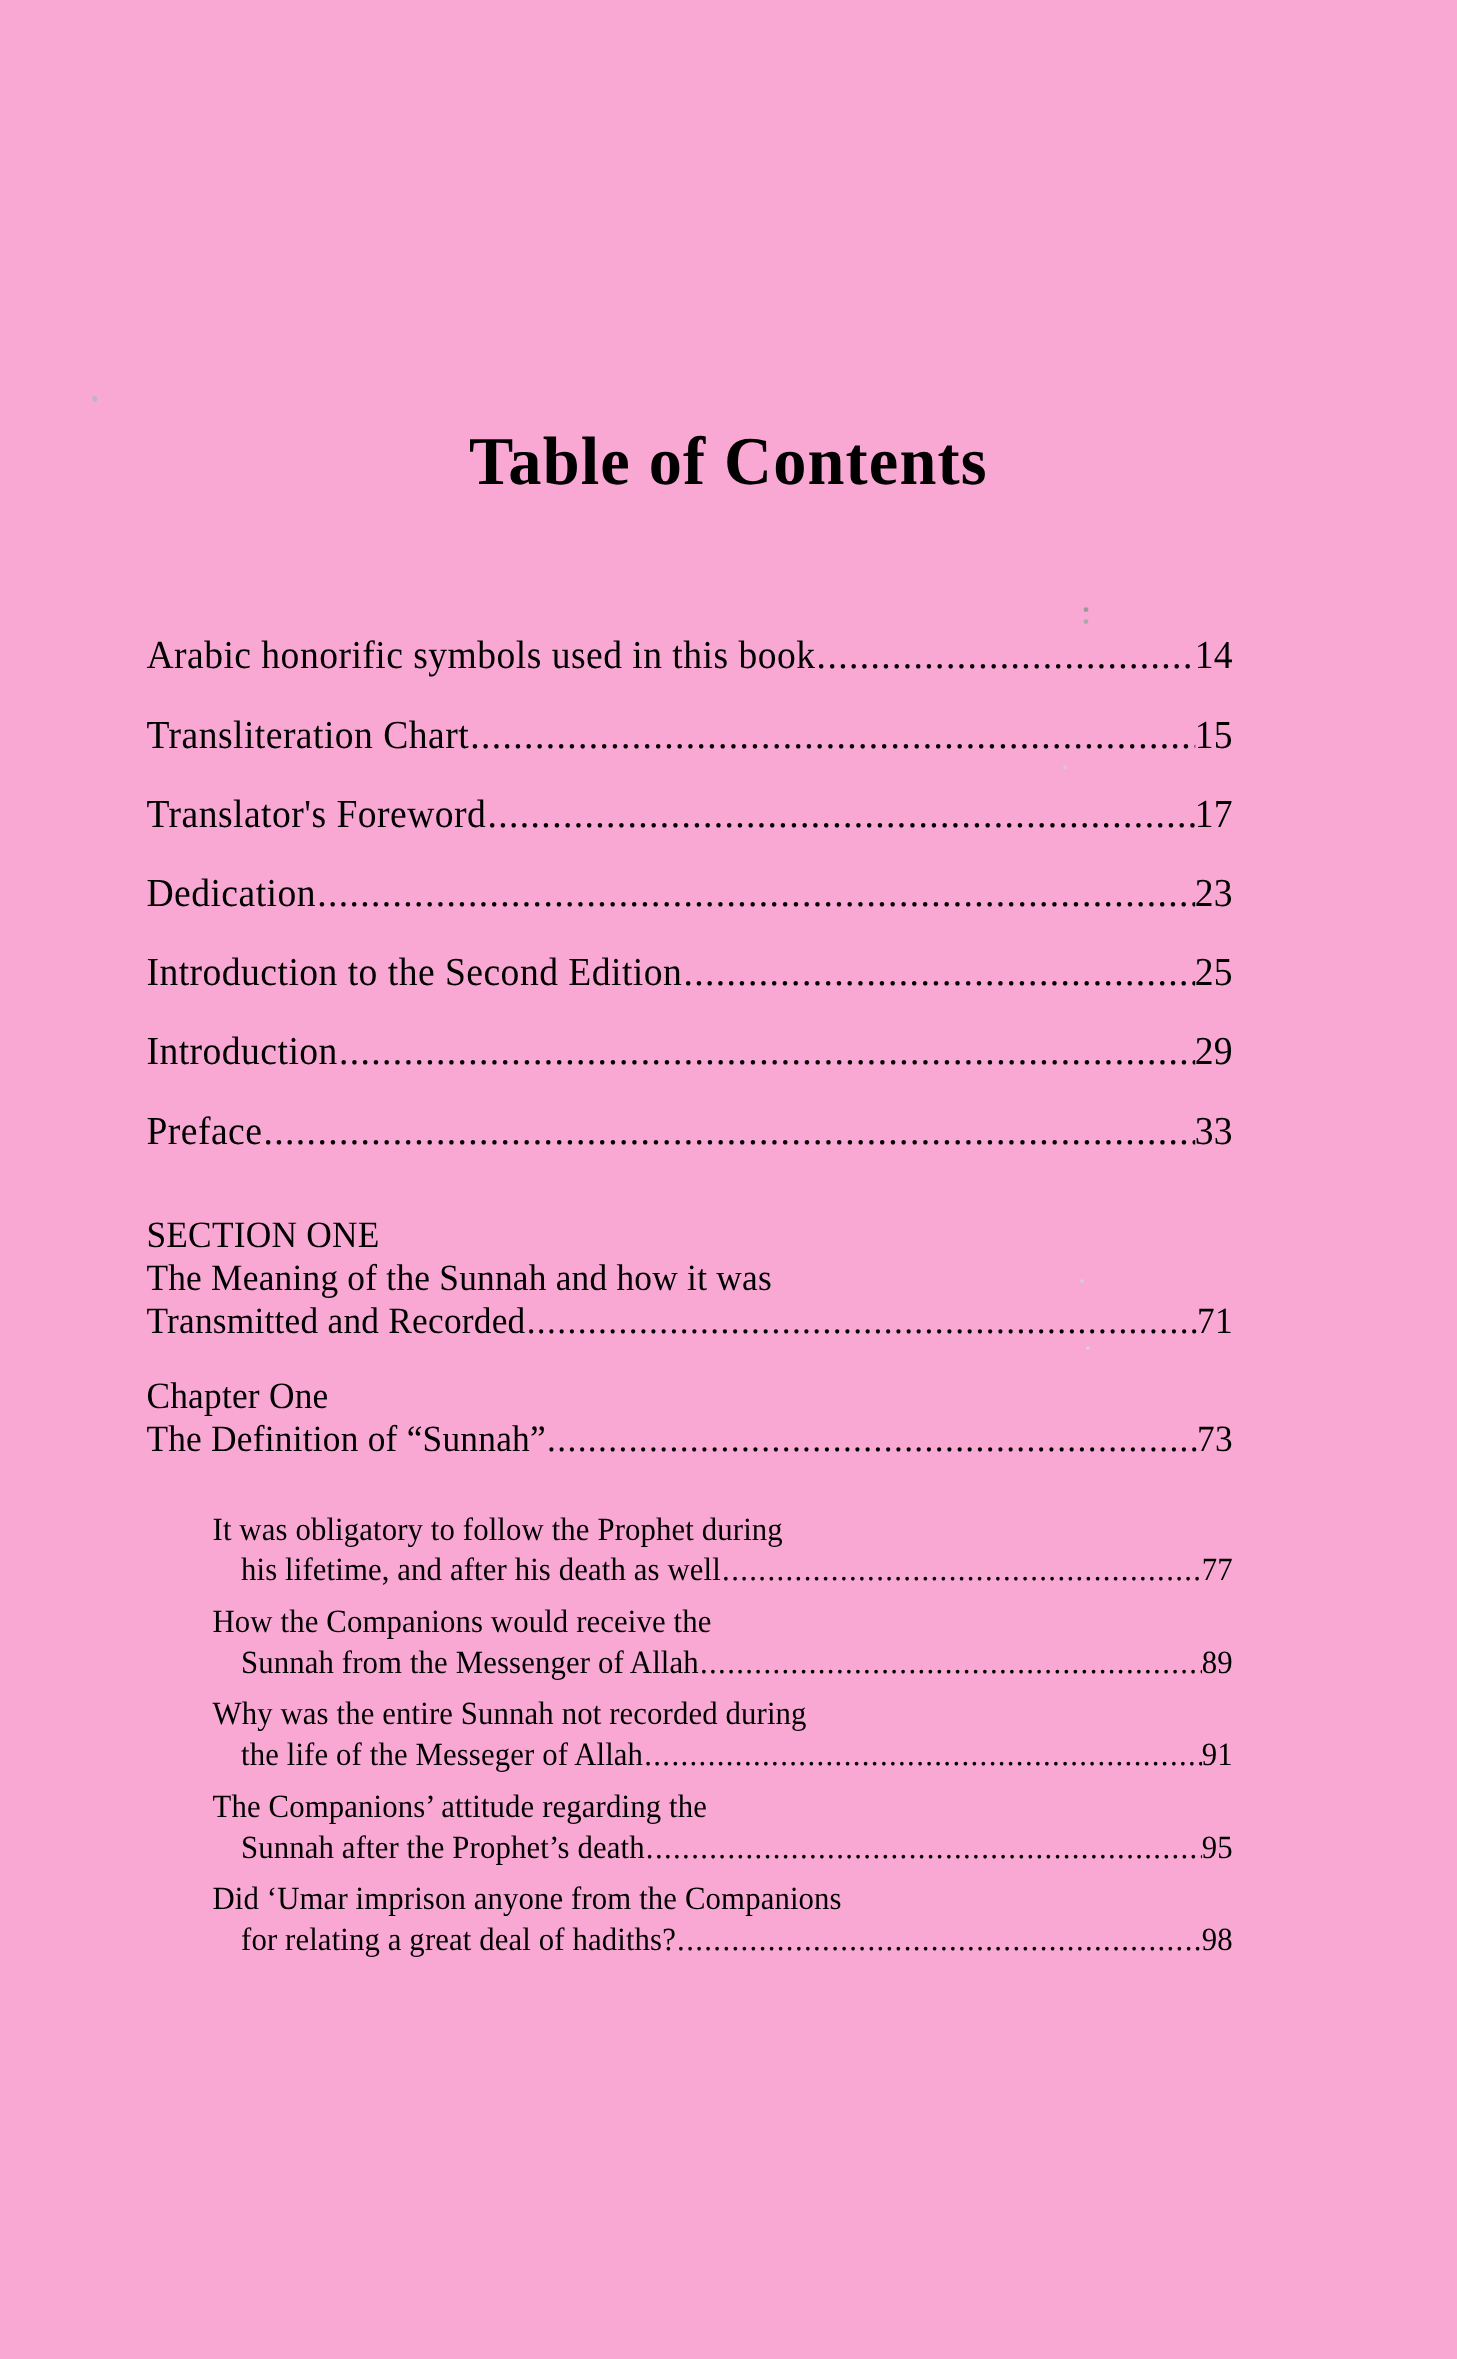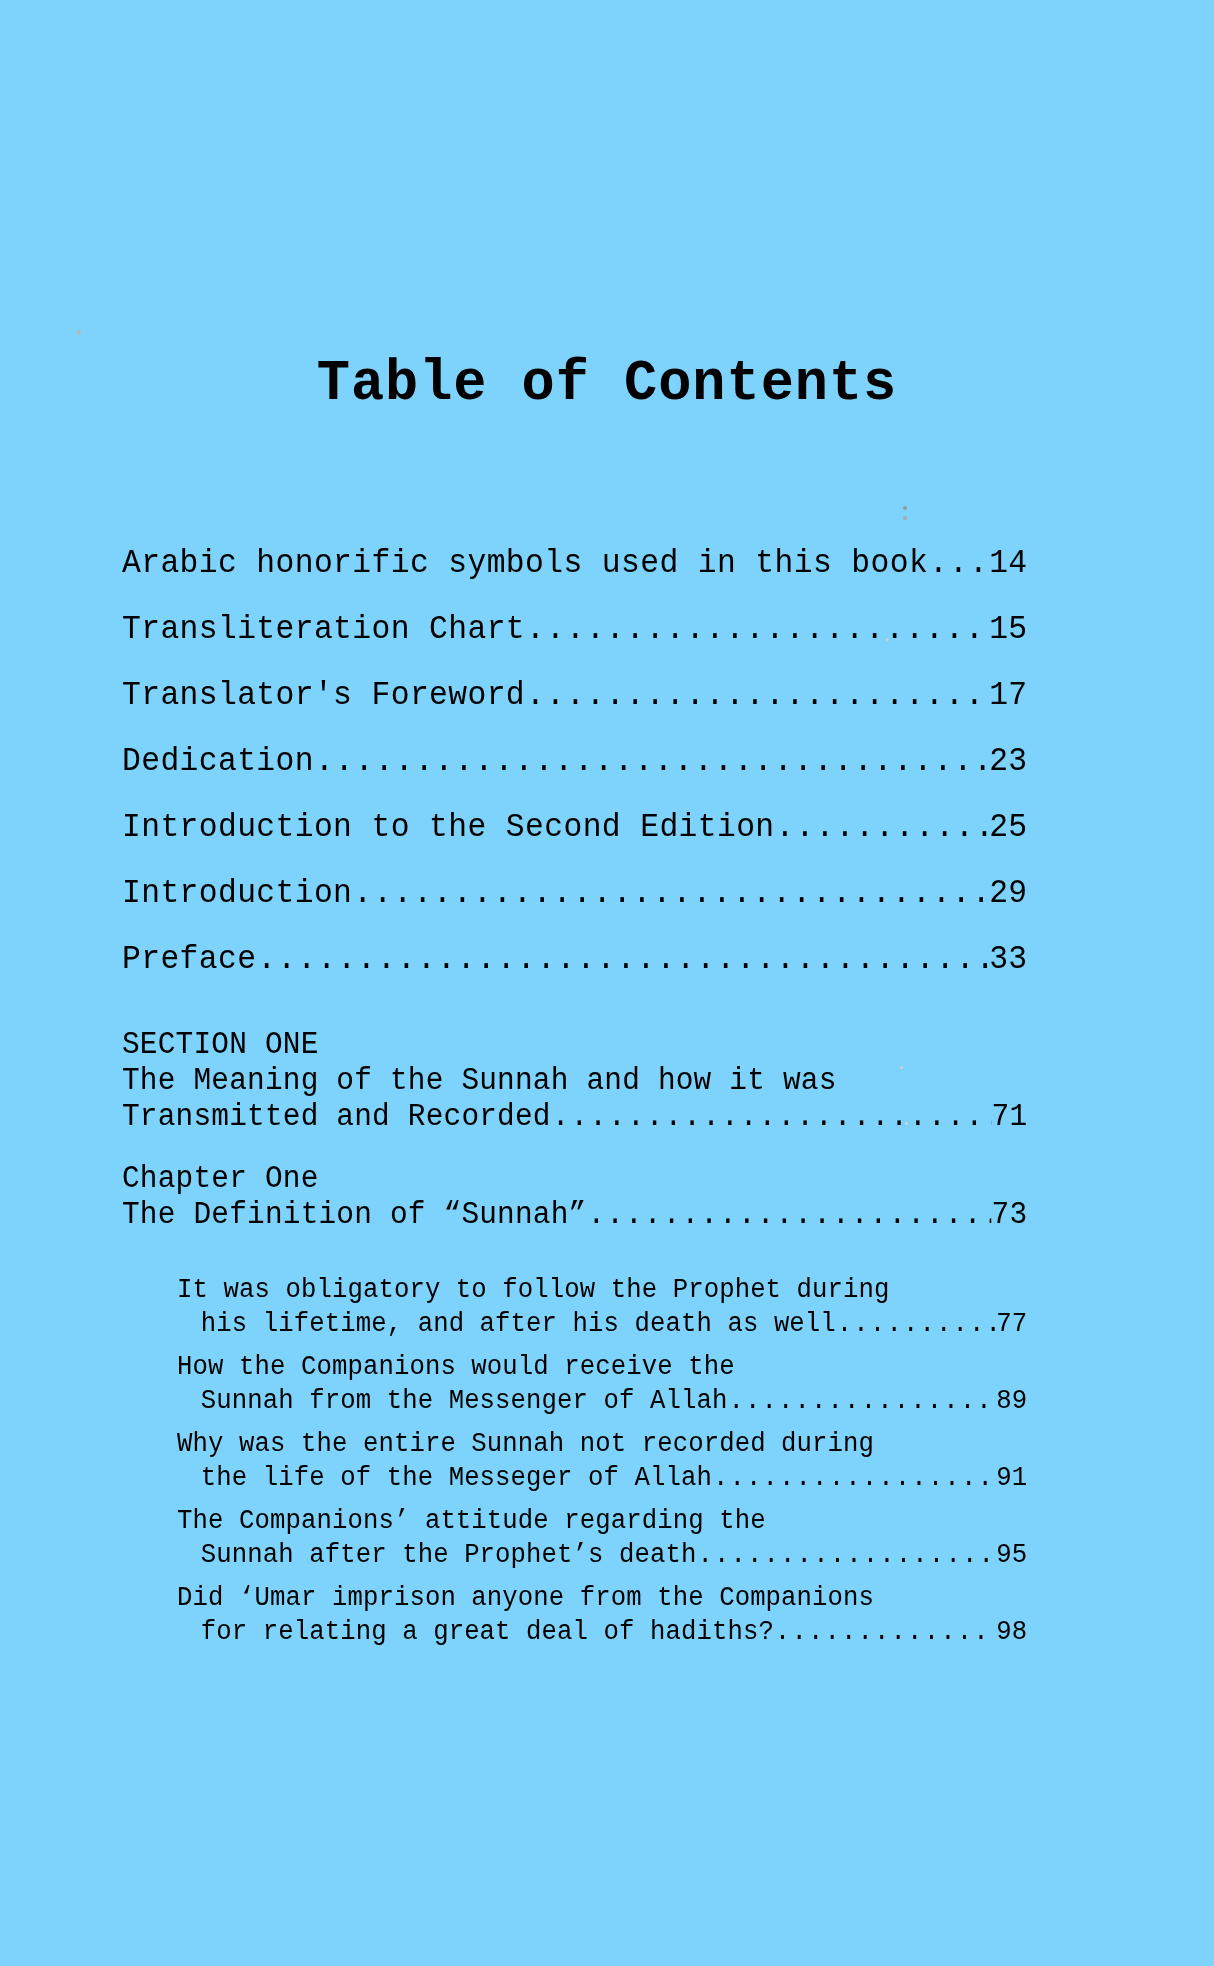--- a/index.html
+++ b/index.html
@@ -14,22 +14,21 @@
     overflow: hidden;
     font-family: "Liberation Serif", "DejaVu Serif", serif;
     color: #000000;
     -webkit-font-smoothing: antialiased;
   }
 
   
   .page {
     position: absolute;
     inset: 0;
-    background: #7dd3fc;
-    font-family: Liberation Mono, monospace;
+    background: #f9a8d4;
   }
 
   
   .speck {
     position: absolute;
     background: #b9b9b9;
     border-radius: 50%;
   }
   .speck-a { left: 77px;  top: 330px; width: 4px; height: 5px; }
   .speck-b { left: 903px; top: 506px; width: 4px; height: 4px; background: #9a9a9a; }
@@ -49,21 +48,21 @@
     font-weight: bold;
     letter-spacing: 1px;
     line-height: 1;
     transform: scaleX(0.97);
   }
 
   
   .toc-body {
     position: absolute;
     left: 122px;
-    top: 547px;
+    top: 531px;
     width: 953px;
   }
 
   
   .row {
     display: flex;
     align-items: baseline;
     width: 100%;
     white-space: nowrap;
   }

